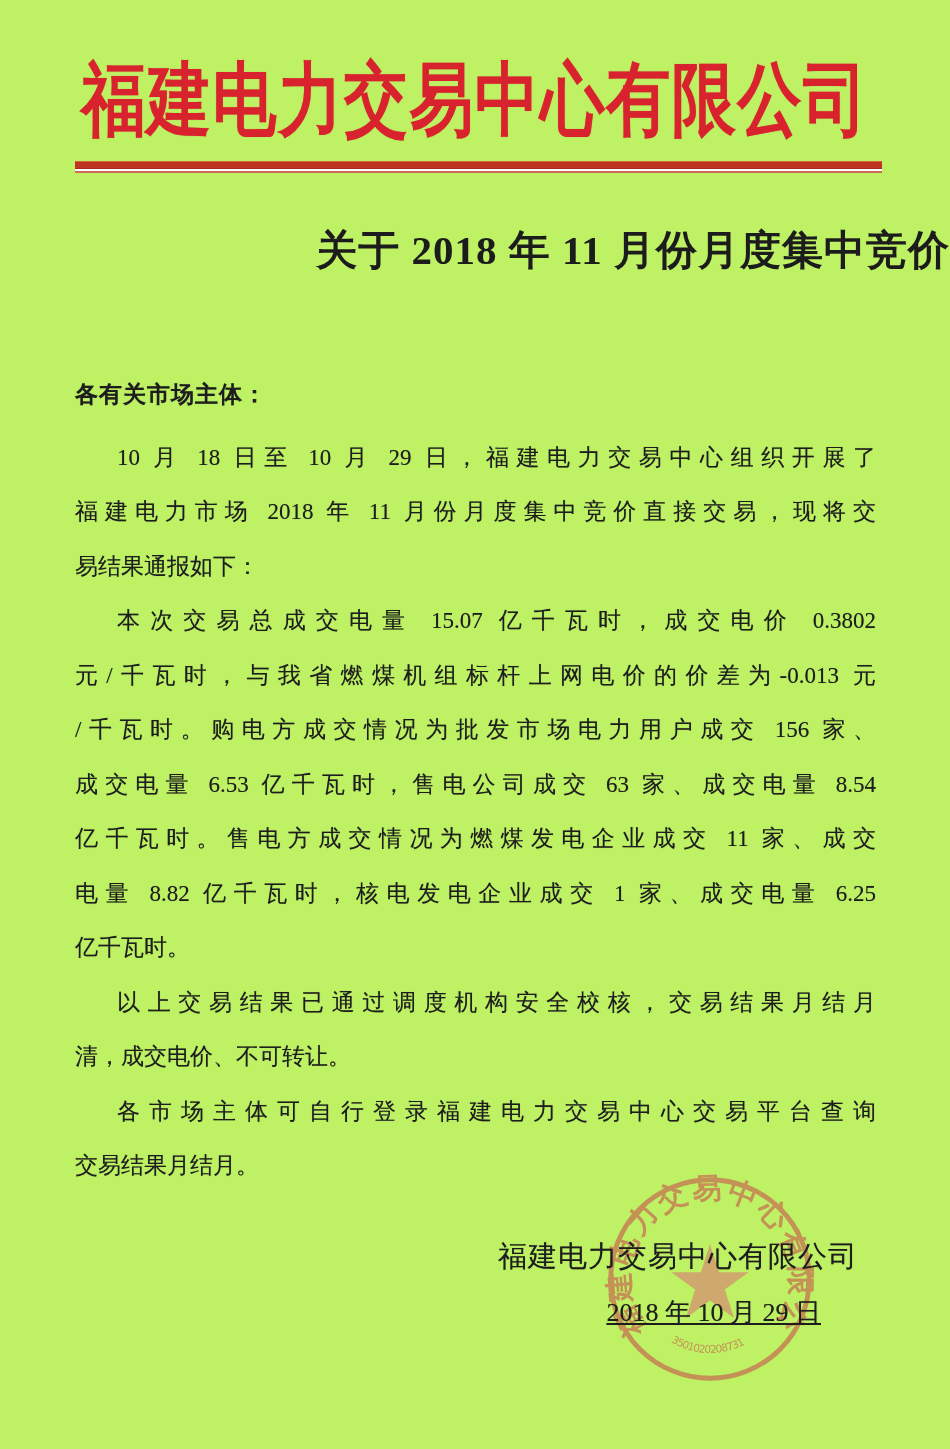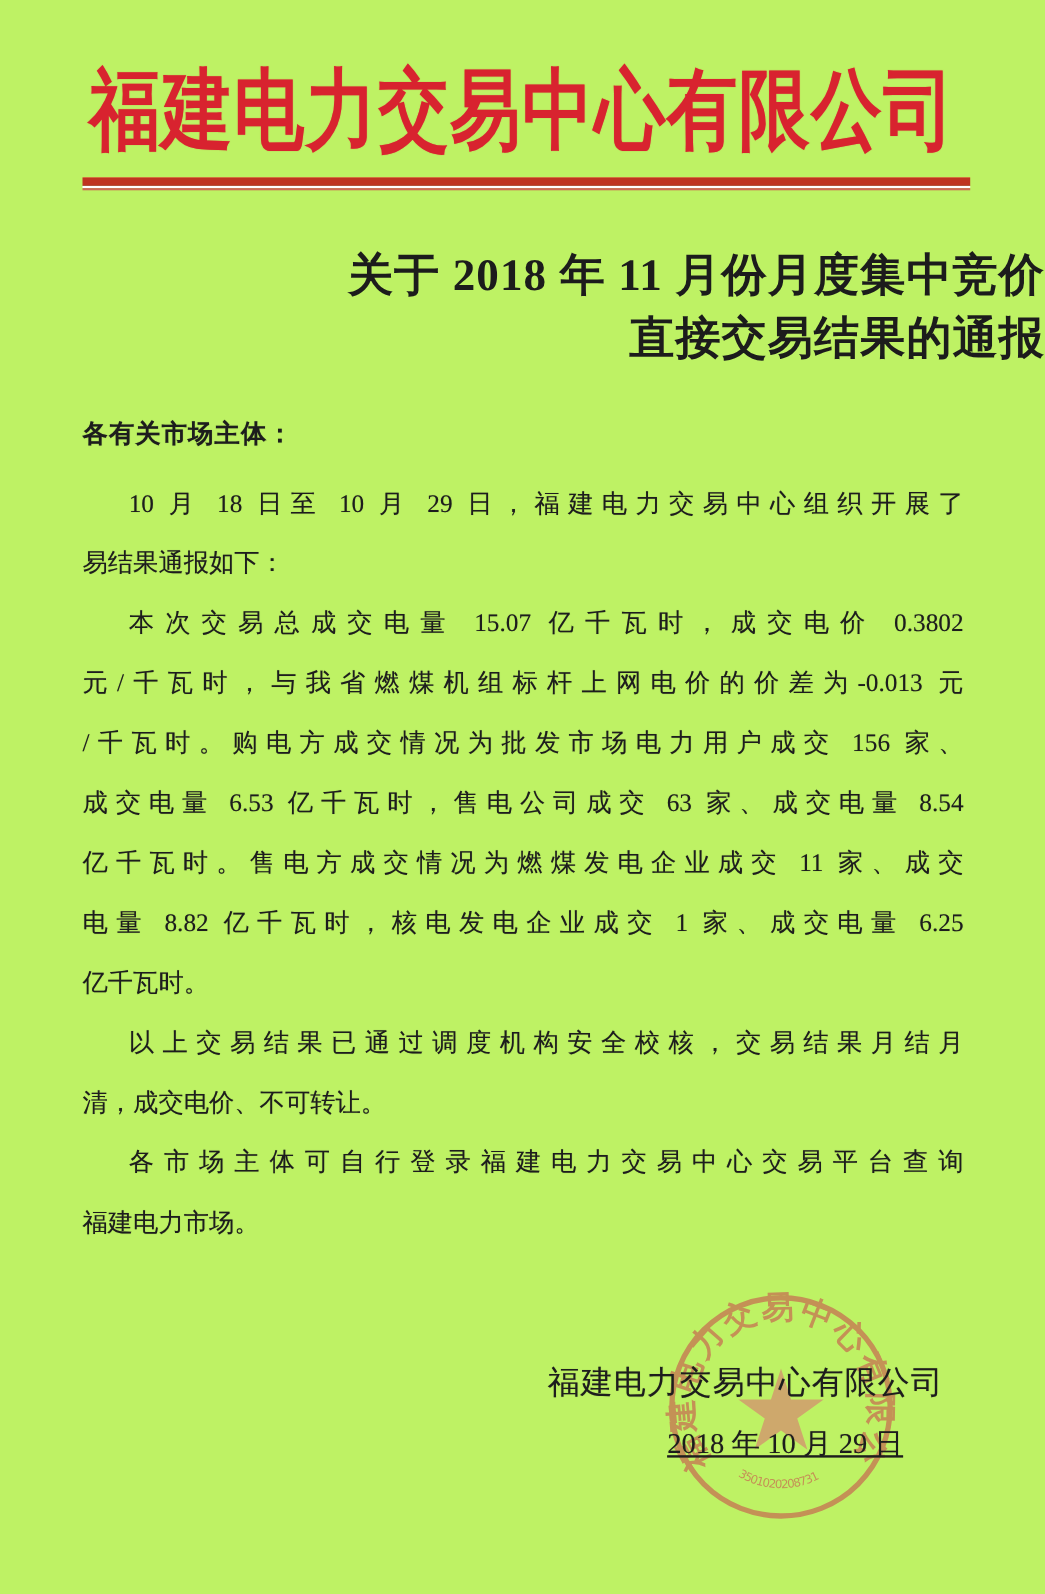--- a/index.html
+++ b/index.html
@@ -79,49 +79,49 @@
     <span>福建电力交易中心有限公司</span>
   </div>
   <div class="head-rule">
     <div class="thick"></div>
     <div class="gap"></div>
     <div class="thin"></div>
   </div>
 
   <div class="doc-title">
     <div>关于 2018 年 11 月份月度集中竞价</div>
-    <div>直接交易结果的通报</div>
   </div>
 
   <div class="body-text">
     <div class="line salute">各有关市场主体：</div>
 
     <div>
       <div class="line first fill">10 月 18 日至 10 月 29 日，福建电力交易中心组织开展了</div>
+      <div class="line fill">福建电力市场 2018 年 11 月份月度集中竞价直接交易，现将交</div>
       <div class="line">易结果通报如下：</div>
     </div>
 
     <div>
       <div class="line first fill">本次交易总成交电量 15.07 亿千瓦时，成交电价 0.3802</div>
       <div class="line fill">元/千瓦时，与我省燃煤机组标杆上网电价的价差为-0.013 元</div>
       <div class="line fill">/千瓦时。购电方成交情况为批发市场电力用户成交 156 家、</div>
       <div class="line fill">成交电量 6.53 亿千瓦时，售电公司成交 63 家、成交电量 8.54</div>
       <div class="line fill">亿千瓦时。售电方成交情况为燃煤发电企业成交 11 家、成交</div>
       <div class="line fill">电量 8.82 亿千瓦时，核电发电企业成交 1 家、成交电量 6.25</div>
       <div class="line">亿千瓦时。</div>
     </div>
 
     <div>
       <div class="line first fill">以上交易结果已通过调度机构安全校核，交易结果月结月</div>
       <div class="line">清，成交电价、不可转让。</div>
     </div>
 
     <div>
       <div class="line first fill">各市场主体可自行登录福建电力交易中心交易平台查询</div>
-      <div class="line">福建电力市场。</div>
+      <div class="line">交易结果月结月。</div>
     </div>
   </div>
 
   <svg class="seal" viewBox="0 0 220 220">
     <defs>
       <path id="ringArc" d="M 46.4 163.4 A 83 83 0 1 1 173.6 163.4" fill="none"></path>
       <path id="serialArc" d="M 69.7 174.5 A 76 76 0 0 0 150.3 174.5" fill="none"></path>
     </defs>
     <circle cx="110" cy="110" r="102" fill="none" stroke="#c9574e" stroke-width="5"></circle>
     <polygon points="110,74 119.4,103.1 149.9,103 125.2,120.9 134.7,150 110,132 85.3,150 94.8,120.9 70.1,103 100.6,103.1" fill="#d97c72"></polygon>

